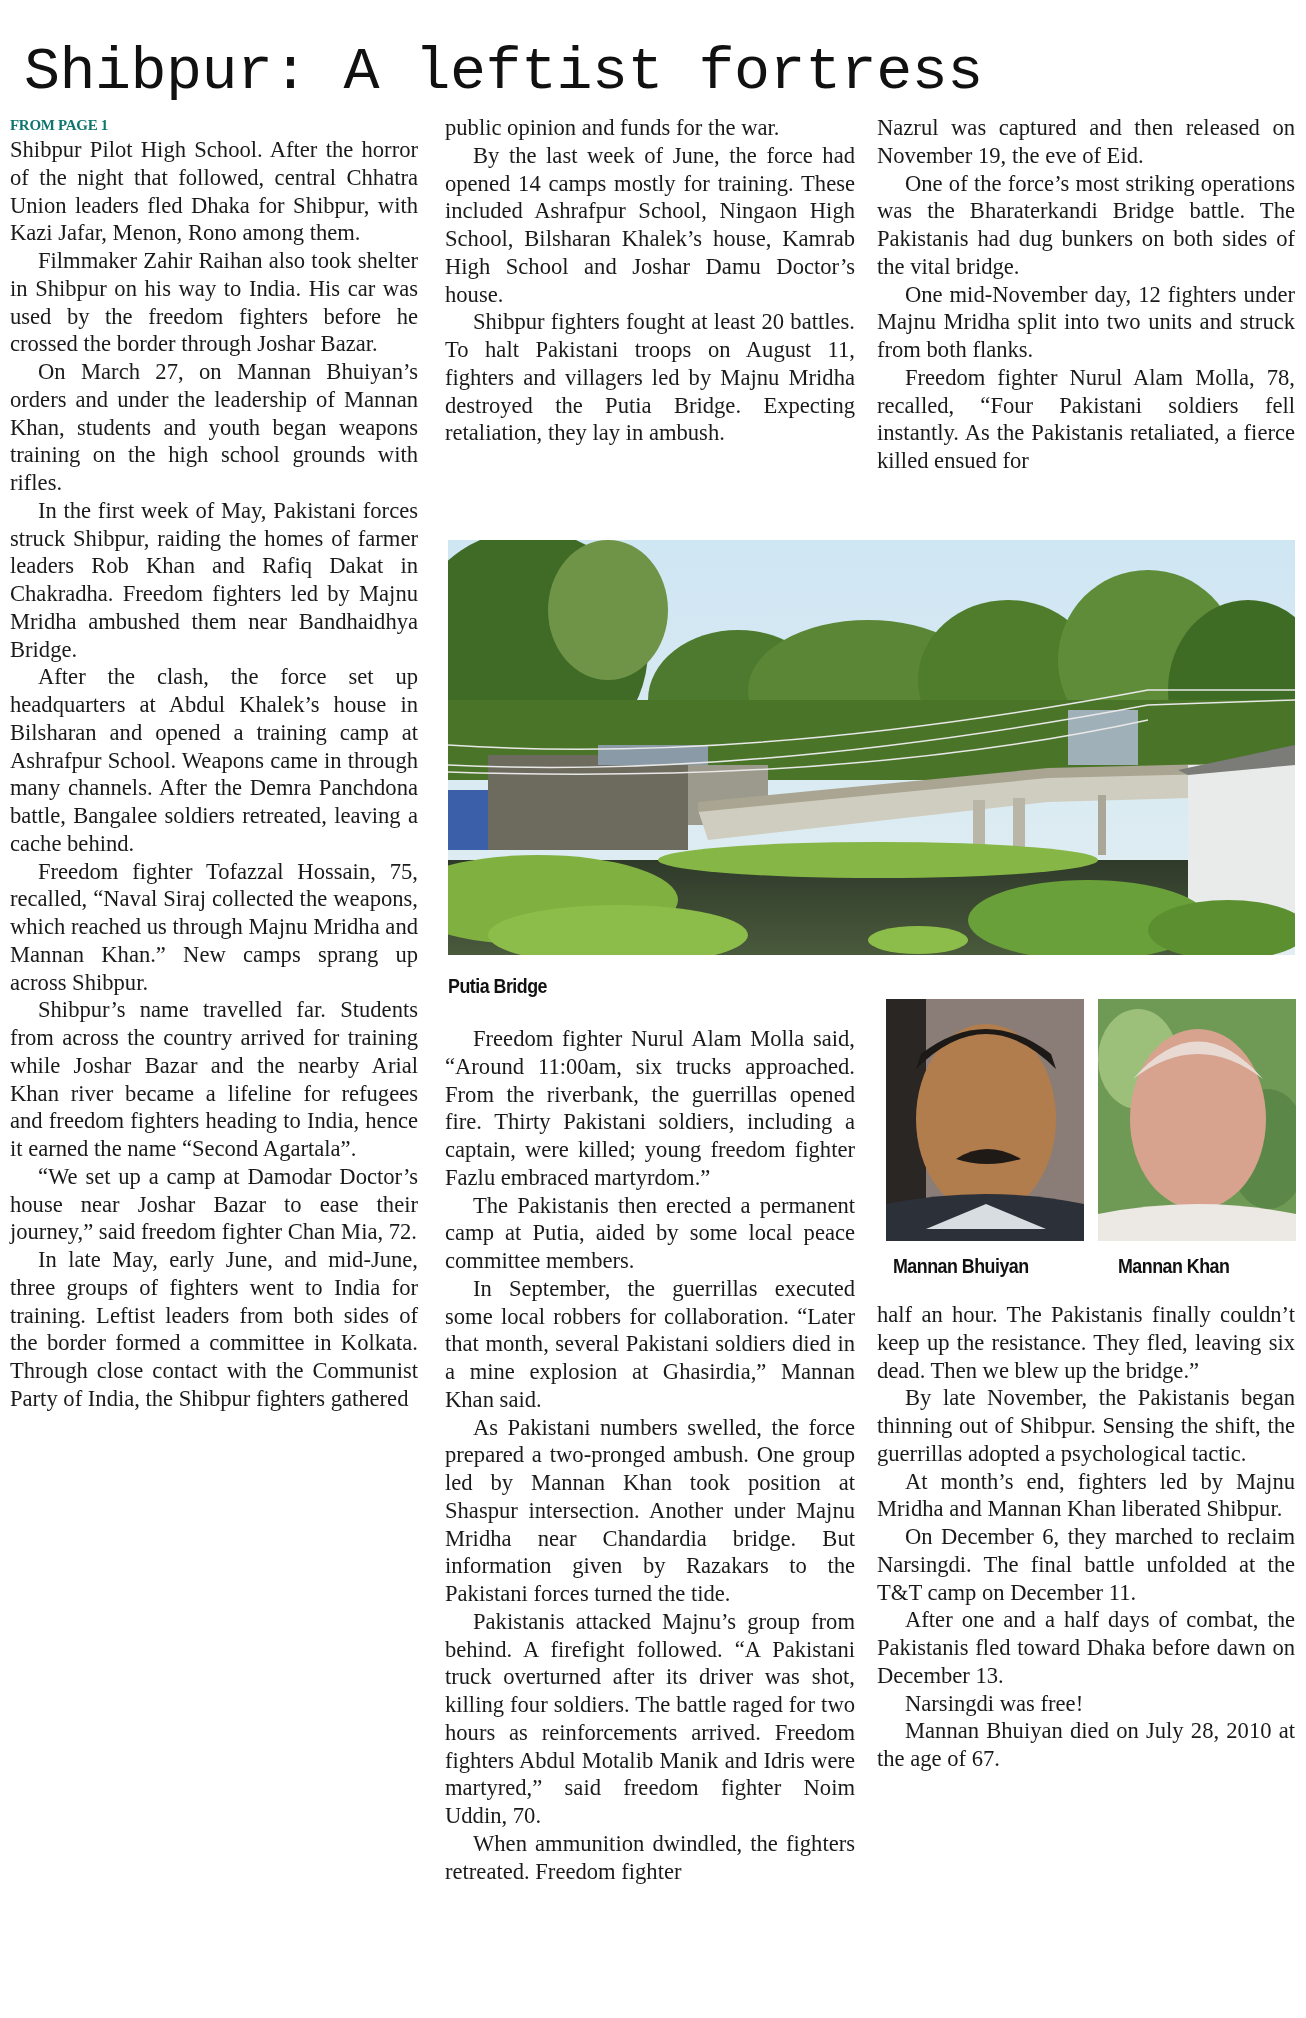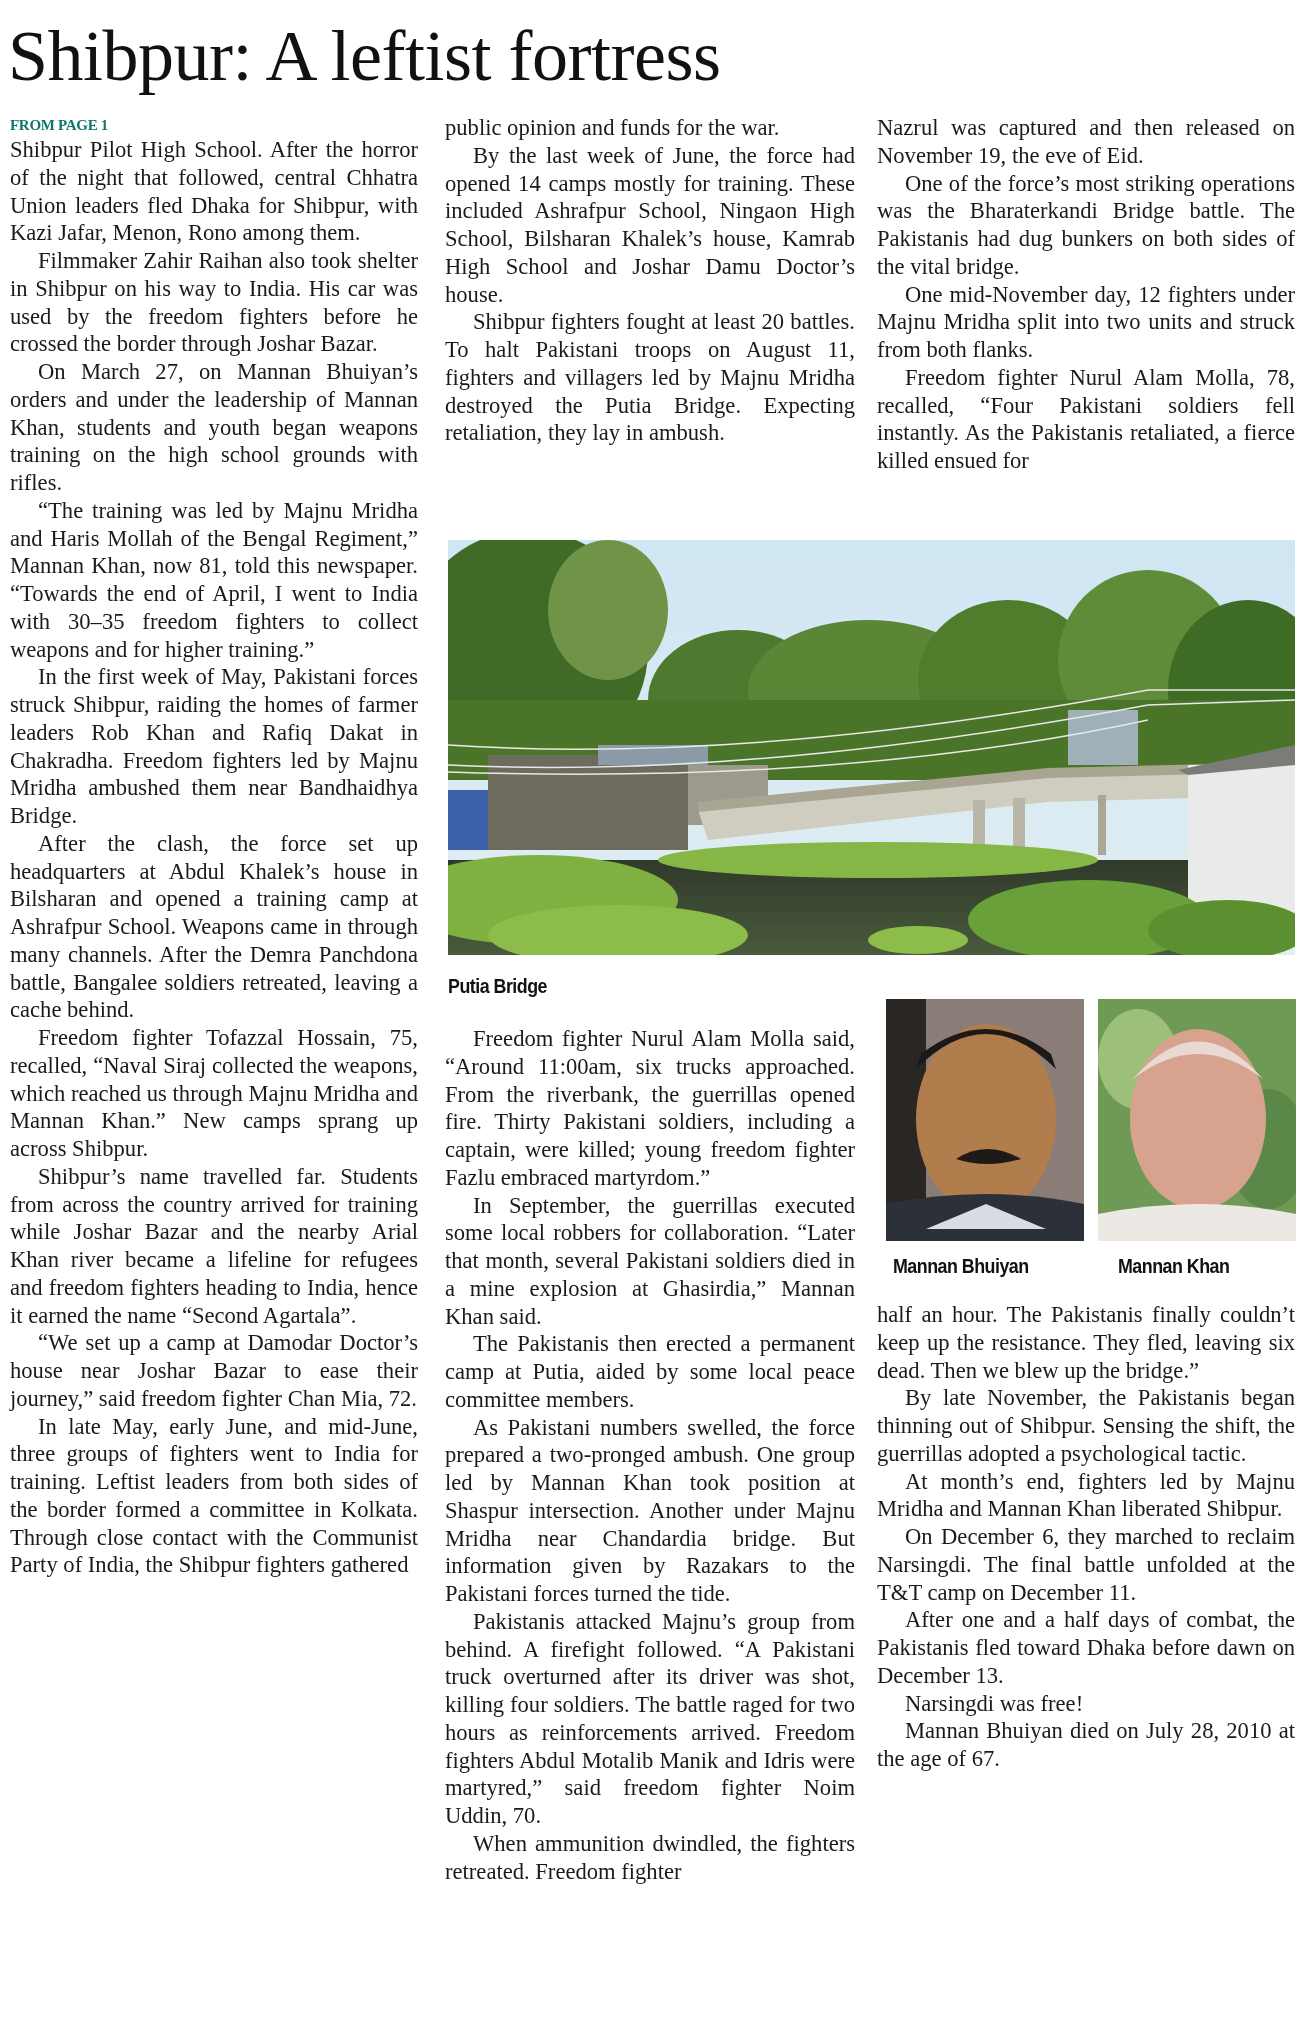--- a/index.html
+++ b/index.html
@@ -3,23 +3,23 @@
   <meta charset="utf-8">
   <style>
     html, body { margin: 0; padding: 0; background: #ffffff; }
     body {
       width: 1306px; height: 2018px; position: relative; overflow: hidden;
       color: #141414;
       font-family: "DejaVu Serif", "Liberation Serif", serif;
     }
     .headline {
       position: absolute; left: 8px; top: 6px;
-      font-family: Liberation Serif, serif;
-      font-size: 72px; line-height: 100px; font-weight: normal;
-      letter-spacing: -0.5px; margin: 0; color: #111;
+      font-family: Liberation Mono, monospace;
+      font-size: 60px; line-height: 100px; font-weight: normal;
+      letter-spacing: -0.5px; margin: 16px; color: #111;
       white-space: nowrap;
     }
     .col {
       position: absolute;
       font-family: "Liberation Serif", serif;
       font-size: 22.6px; line-height: 27.75px;
       text-align: justify; text-align-last: left;
       hyphens: manual;
       color: #1a1a1a;
     }
@@ -58,21 +58,20 @@
 </head>
 <body>
 
 <h1 class="headline">Shibpur: A leftist fortress</h1>
 
 <div class="col" id="col1">
   <div class="kicker">FROM PAGE 1</div>
   <p class="noindent">Shibpur Pilot High School. After the horror of the night that followed, central Chhatra Union leaders fled Dhaka for Shibpur, with Kazi Jafar, Menon, Rono among them.</p>
   <p>Filmmaker Zahir Raihan also took shelter in Shibpur on his way to India. His car was used by the freedom fighters before he crossed the border through Joshar Bazar.</p>
   <p>On March 27, on Mannan Bhuiyan’s orders and under the leadership of Mannan Khan, students and youth began weapons training on the high school grounds with rifles.</p>
-  <p>“The training was led by Majnu Mridha and Haris Mollah of the Bengal Regiment,” Mannan Khan, now 81, told this newspaper. “Towards the end of April, I went to India with 30–35 freedom fighters to collect weapons and for higher training.”</p>
   <p>In the first week of May, Pakistani forces struck Shibpur, raiding the homes of farmer leaders Rob Khan and Rafiq Dakat in Chakradha. Freedom fighters led by Majnu Mridha ambushed them near Bandhaidhya Bridge.</p>
   <p>After the clash, the force set up headquarters at Abdul Khalek’s house in Bilsharan and opened a training camp at Ashrafpur School. Weapons came in through many channels. After the Demra Panchdona battle, Bangalee soldiers retreated, leaving a cache behind.</p>
   <p>Freedom fighter Tofazzal Hossain, 75, recalled, “Naval Siraj collected the weapons, which reached us through Majnu Mridha and Mannan Khan.” New camps sprang up across Shibpur.</p>
   <p>Shibpur’s name travelled far. Students from across the country arrived for training while Joshar Bazar and the nearby Arial Khan river became a lifeline for refugees and freedom fighters heading to India, hence it earned the name “Second Agartala”.</p>
   <p>“We set up a camp at Damodar Doctor’s house near Joshar Bazar to ease their journey,” said freedom fighter Chan Mia, 72.</p>
   <p>In late May, early June, and mid-June, three groups of fighters went to India for training. Leftist leaders from both sides of the border formed a committee in Kolkata. Through close contact with the Communist Party of India, the Shibpur fighters gathered</p>
 </div>
 
 <div class="col" id="col2a">
   <p class="noindent">public opinion and funds for the war.</p>
@@ -147,22 +146,22 @@
       <ellipse cx="640" cy="380" rx="120" ry="40" fill="#6aa03a"></ellipse>
       <ellipse cx="780" cy="390" rx="80" ry="30" fill="#5b8f30"></ellipse>
       <ellipse cx="470" cy="400" rx="50" ry="14" fill="#8cbd4a"></ellipse>
     </g>
   </svg>
 </div>
 <div class="caption" id="main-caption">Putia Bridge</div>
 
 <div class="col" id="col2b">
   <p>Freedom fighter Nurul Alam Molla said, “Around 11:00am, six trucks approached. From the riverbank, the guerrillas opened fire. Thirty Pakistani soldiers, including a captain, were killed; young freedom fighter Fazlu embraced martyrdom.”</p>
+  <p>The Pakistanis then erected a permanent camp at Putia, aided by some local peace committee members.</p>
   <p>In September, the guerrillas executed some local robbers for collaboration. “Later that month, several Pakistani soldiers died in a mine explosion at Ghasirdia,” Mannan Khan said.</p>
-  <p>The Pakistanis then erected a permanent camp at Putia, aided by some local peace committee members.</p>
   <p>As Pakistani numbers swelled, the force prepared a two-pronged ambush. One group led by Mannan Khan took position at Shaspur intersection. Another under Majnu Mridha near Chandardia bridge. But information given by Razakars to the Pakistani forces turned the tide.</p>
   <p>Pakistanis attacked Majnu’s group from behind. A firefight followed. “A Pakistani truck overturned after its driver was shot, killing four soldiers. The battle raged for two hours as reinforcements arrived. Freedom fighters Abdul Motalib Manik and Idris were martyred,” said freedom fighter Noim Uddin, 70.</p>
   <p>When ammunition dwindled, the fighters retreated. Freedom fighter</p>
 </div>
 
 <div class="photo" id="portrait-1">
   <svg width="198" height="242" viewBox="0 0 198 242">
     <rect width="198" height="242" fill="#8a7d77"></rect>
     <rect width="40" height="242" fill="#2a2624"></rect>
     <ellipse cx="100" cy="120" rx="70" ry="95" fill="#b27d4d"></ellipse>

